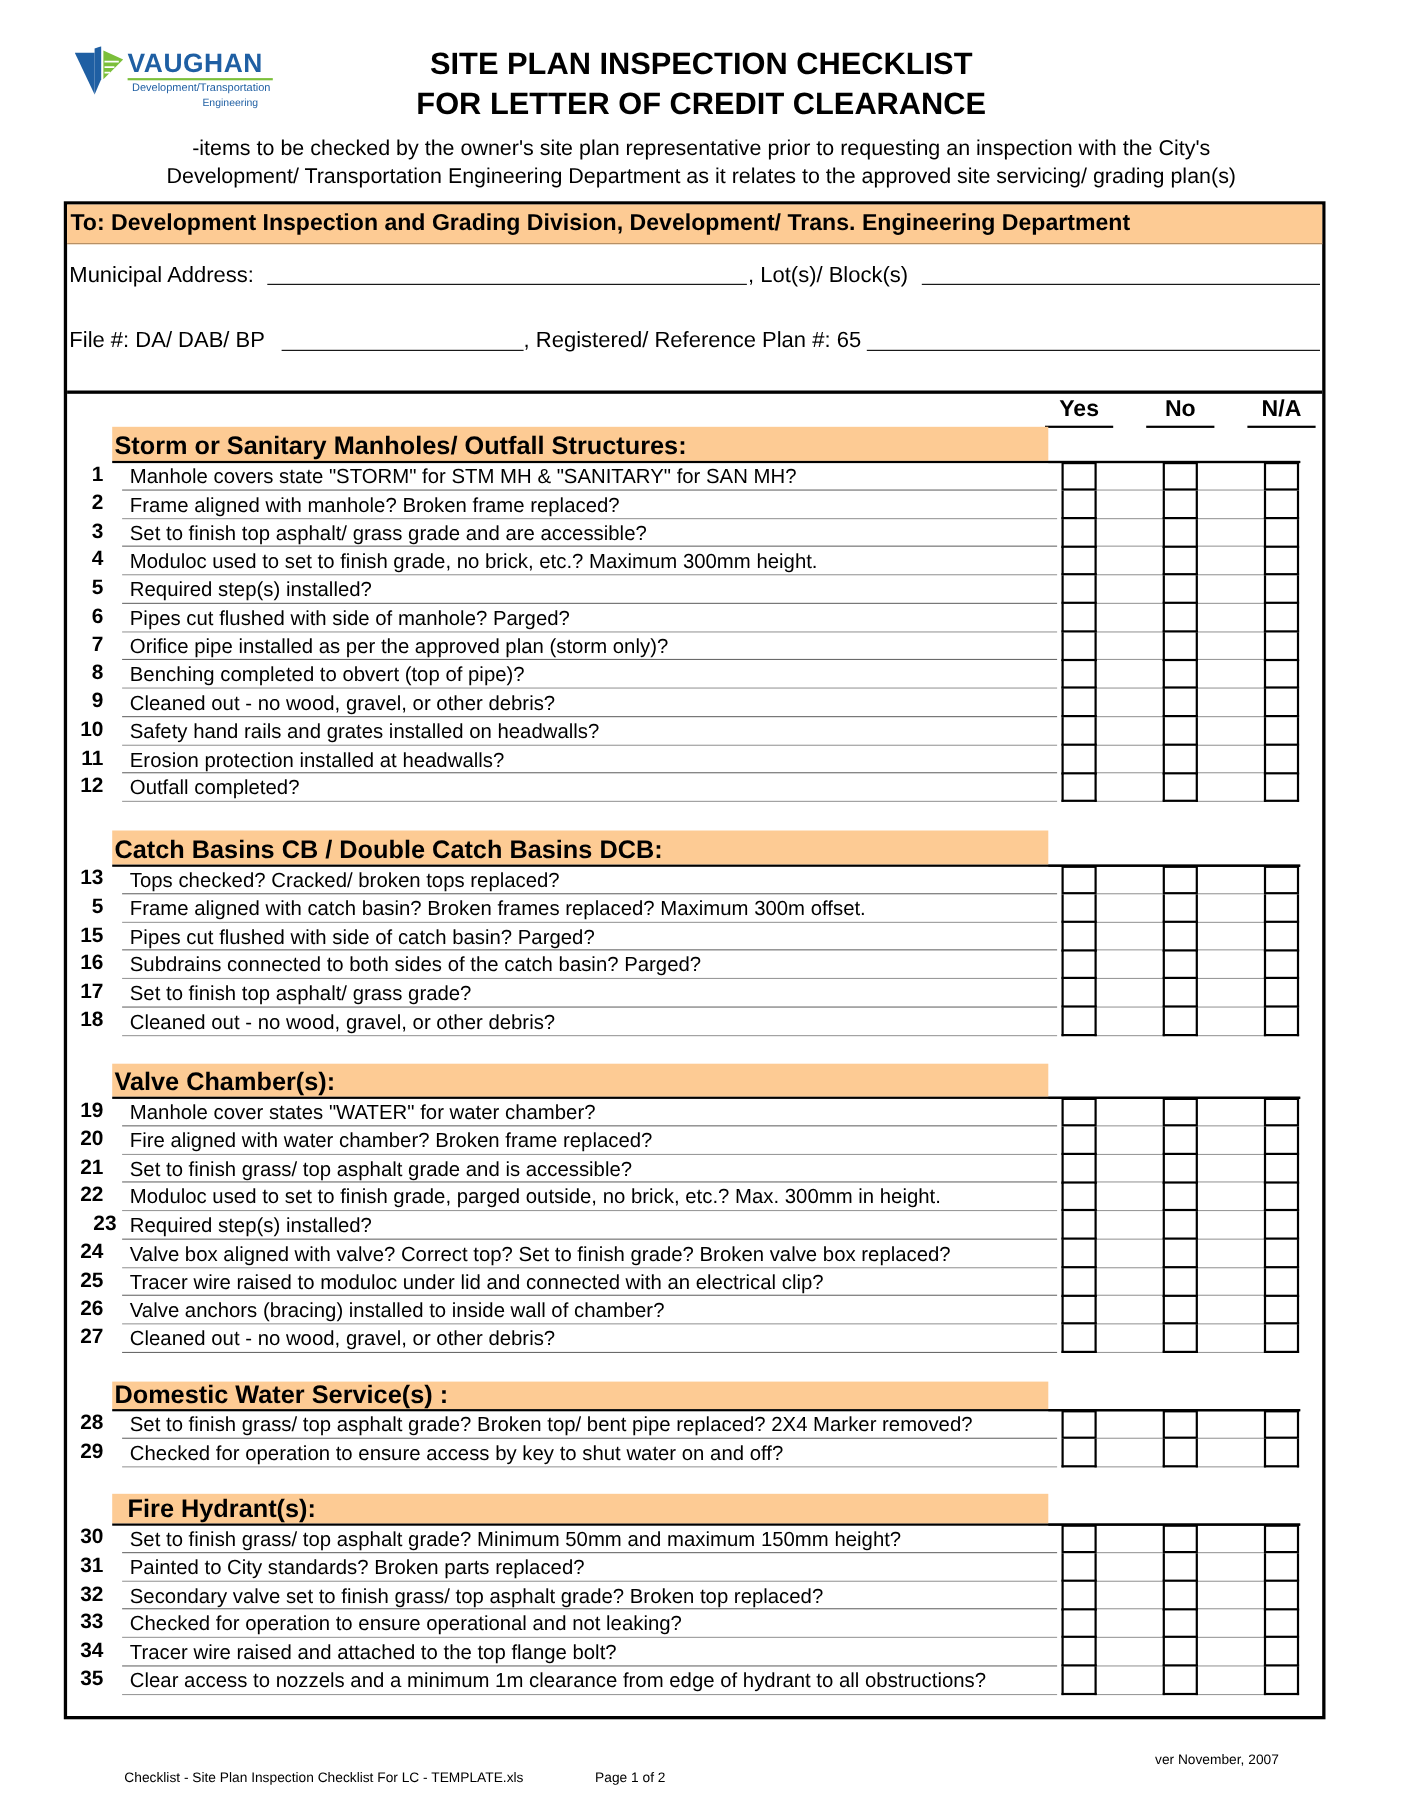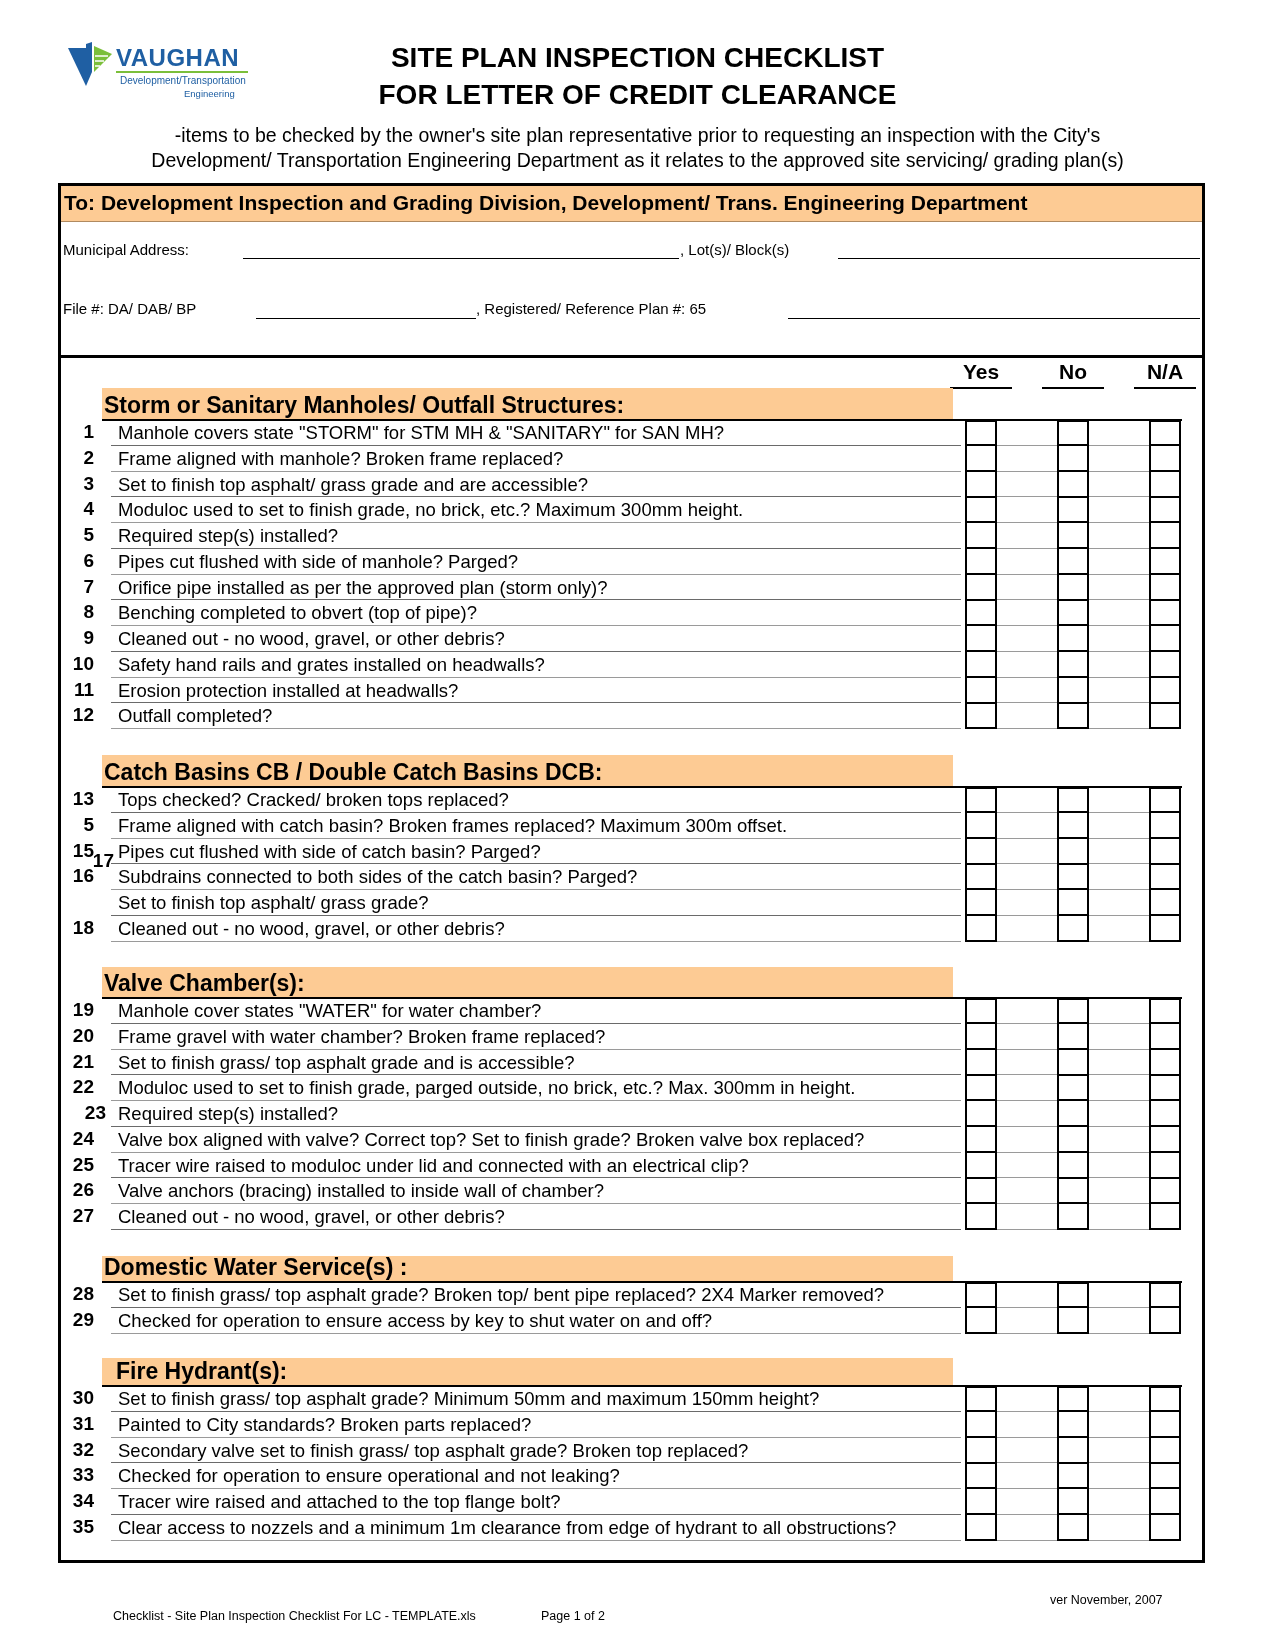--- a/index.html
+++ b/index.html
@@ -22,21 +22,21 @@
   .subtitle { left: 0; width: 1275px; text-align: center; font-size: 19.5px; line-height: 25px; }
   .sub1 { top: 123px; }
   .sub2 { top: 148px; }
 
   
   .frame { left: 58px; top: 183px; width: 1147px; height: 1380px; border: 3px solid #000; box-sizing: border-box; }
   .to-band { left: 61px; top: 186px; width: 1141px; height: 36px; background: #fdcb94;
              border-bottom: 1px solid #b08a60; box-sizing: border-box; }
   .to-text { left: 64px; top: 190px; font-size: 21px; font-weight: bold; line-height: 26px; white-space: nowrap; }
 
-  .field-text { font-size: 15px; line-height: 24px; white-space: nowrap; }
+  .field-text { font-size: 20px; line-height: 24px; white-space: nowrap; }
   .uline { height: 1px; background: #000; }
 
   .sep { left: 61px; top: 355px; width: 1141px; height: 3px; background: #000; }
 
   .col-head { font-size: 21px; font-weight: bold; text-align: center; width: 62px; line-height: 24px; }
   .col-uline { height: 2px; background: #000; width: 62px; }
 
   
   .band { background: #fdcb94; left: 102px; width: 851px; box-sizing: border-box; }
   .band-text { font-size: 23px; font-weight: bold; white-space: nowrap; }
@@ -261,21 +261,21 @@
       <div class="abs rownum" style="top: 865.25px;">16</div>
       <div class="abs rowtext" style="top: 866.25px;">Subdrains connected to both sides of the catch basin? Parged?</div>
       <div class="abs rowline" style="top: 889px;"></div>
       <div class="abs gap-line" style="left: 997px; width: 60px; top: 889px;"></div>
       <div class="abs gap-line" style="left: 1089px; width: 60px; top: 889px;"></div>
       <div class="abs" style="left: 965px; top: 864px; width: 32px; height: 26px; border-width: 0px 2px 2px; border-style: solid; border-color: rgb(0, 0, 0); border-image: initial; box-sizing: border-box;"></div>
       <div class="abs" style="left: 1057px; top: 864px; width: 32px; height: 26px; border-width: 0px 2px 2px; border-style: solid; border-color: rgb(0, 0, 0); border-image: initial; box-sizing: border-box;"></div>
       <div class="abs" style="left: 1149px; top: 864px; width: 32px; height: 26px; border-width: 0px 2px 2px; border-style: solid; border-color: rgb(0, 0, 0); border-image: initial; box-sizing: border-box;"></div>
     </div>
     <div>
-      <div class="abs rownum" style="top: 850px; margin-left: 20px;">17</div>
+      <div class="abs rownum" style="top: 891px;">17</div>
       <div class="abs rowtext" style="top: 892px;">Set to finish top asphalt/ grass grade?</div>
       <div class="abs rowline rowline-dark" style="top: 915px;"></div>
       <div class="abs gap-line" style="left: 997px; width: 60px; top: 915px;"></div>
       <div class="abs gap-line" style="left: 1089px; width: 60px; top: 915px;"></div>
       <div class="abs" style="left: 965px; top: 890px; width: 32px; height: 26px; border-width: 0px 2px 2px; border-style: solid; border-color: rgb(0, 0, 0); border-image: initial; box-sizing: border-box;"></div>
       <div class="abs" style="left: 1057px; top: 890px; width: 32px; height: 26px; border-width: 0px 2px 2px; border-style: solid; border-color: rgb(0, 0, 0); border-image: initial; box-sizing: border-box;"></div>
       <div class="abs" style="left: 1149px; top: 890px; width: 32px; height: 26px; border-width: 0px 2px 2px; border-style: solid; border-color: rgb(0, 0, 0); border-image: initial; box-sizing: border-box;"></div>
     </div>
     <div>
       <div class="abs rownum" style="top: 916.75px;">18</div>
@@ -296,21 +296,21 @@
       <div class="abs rowtext" style="top: 1000px;">Manhole cover states "WATER" for water chamber?</div>
       <div class="abs rowline rowline-dark" style="top: 1023px;"></div>
       <div class="abs gap-line" style="left: 997px; width: 60px; top: 1023px;"></div>
       <div class="abs gap-line" style="left: 1089px; width: 60px; top: 1023px;"></div>
       <div class="abs" style="left: 965px; top: 998px; width: 32px; height: 26px; border: 2px solid rgb(0, 0, 0); box-sizing: border-box;"></div>
       <div class="abs" style="left: 1057px; top: 998px; width: 32px; height: 26px; border: 2px solid rgb(0, 0, 0); box-sizing: border-box;"></div>
       <div class="abs" style="left: 1149px; top: 998px; width: 32px; height: 26px; border: 2px solid rgb(0, 0, 0); box-sizing: border-box;"></div>
     </div>
     <div>
       <div class="abs rownum" style="top: 1024.75px;">20</div>
-      <div class="abs rowtext" style="top: 1025.75px;">Frame gravel with water chamber? Broken frame replaced?</div>
+      <div class="abs rowtext" style="top: 1025.75px;">Fire aligned with water chamber? Broken frame replaced?</div>
       <div class="abs rowline" style="top: 1049px;"></div>
       <div class="abs gap-line" style="left: 997px; width: 60px; top: 1049px;"></div>
       <div class="abs gap-line" style="left: 1089px; width: 60px; top: 1049px;"></div>
       <div class="abs" style="left: 965px; top: 1024px; width: 32px; height: 26px; border-width: 0px 2px 2px; border-style: solid; border-color: rgb(0, 0, 0); border-image: initial; box-sizing: border-box;"></div>
       <div class="abs" style="left: 1057px; top: 1024px; width: 32px; height: 26px; border-width: 0px 2px 2px; border-style: solid; border-color: rgb(0, 0, 0); border-image: initial; box-sizing: border-box;"></div>
       <div class="abs" style="left: 1149px; top: 1024px; width: 32px; height: 26px; border-width: 0px 2px 2px; border-style: solid; border-color: rgb(0, 0, 0); border-image: initial; box-sizing: border-box;"></div>
     </div>
     <div>
       <div class="abs rownum" style="top: 1050.5px;">21</div>
       <div class="abs rowtext" style="top: 1051.5px;">Set to finish grass/ top asphalt grade and is accessible?</div>

